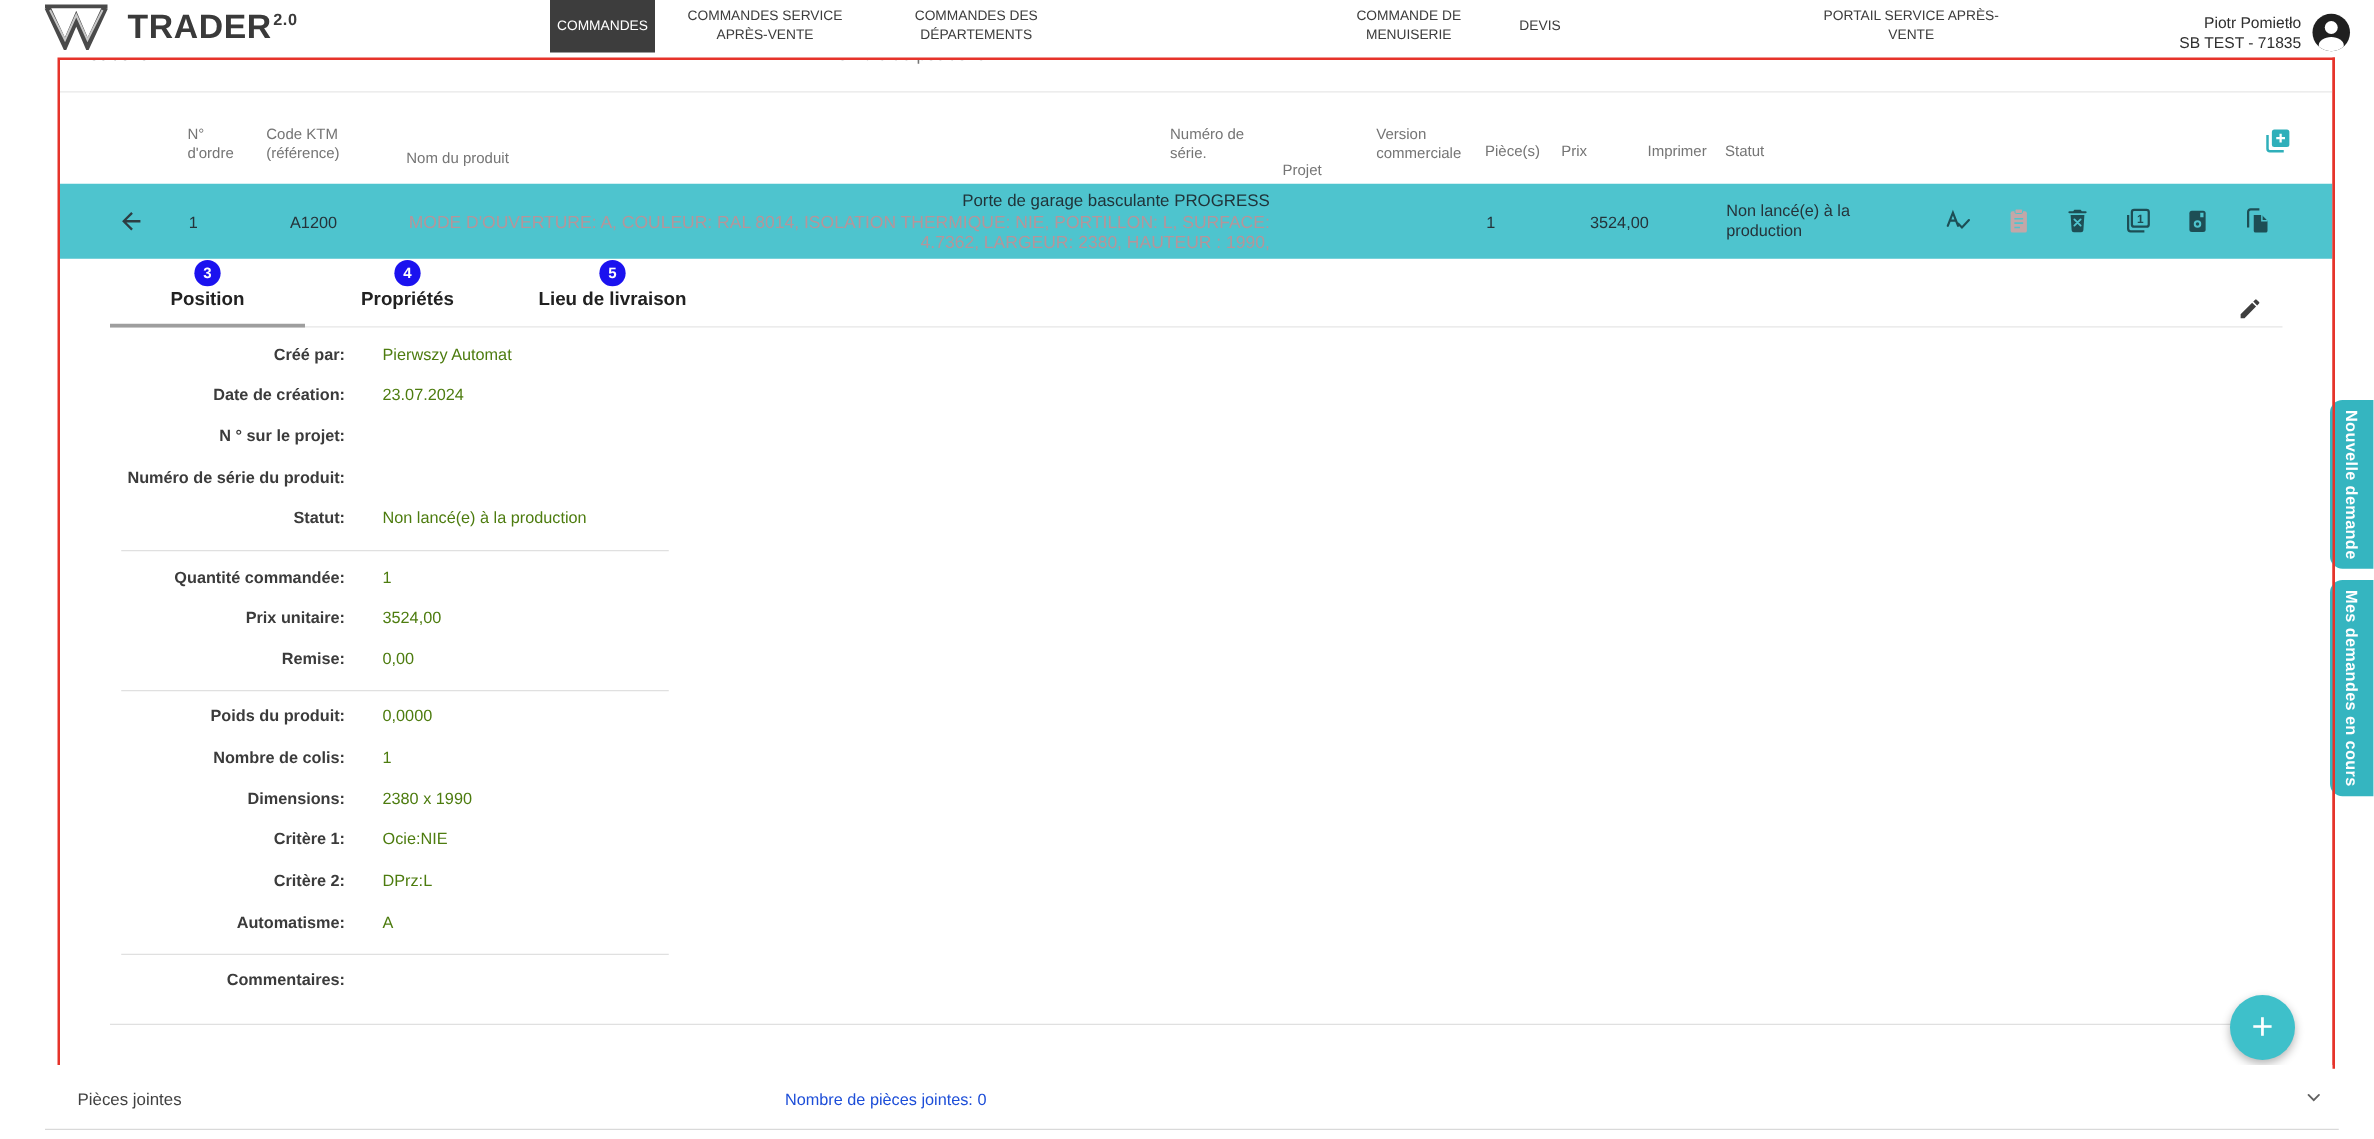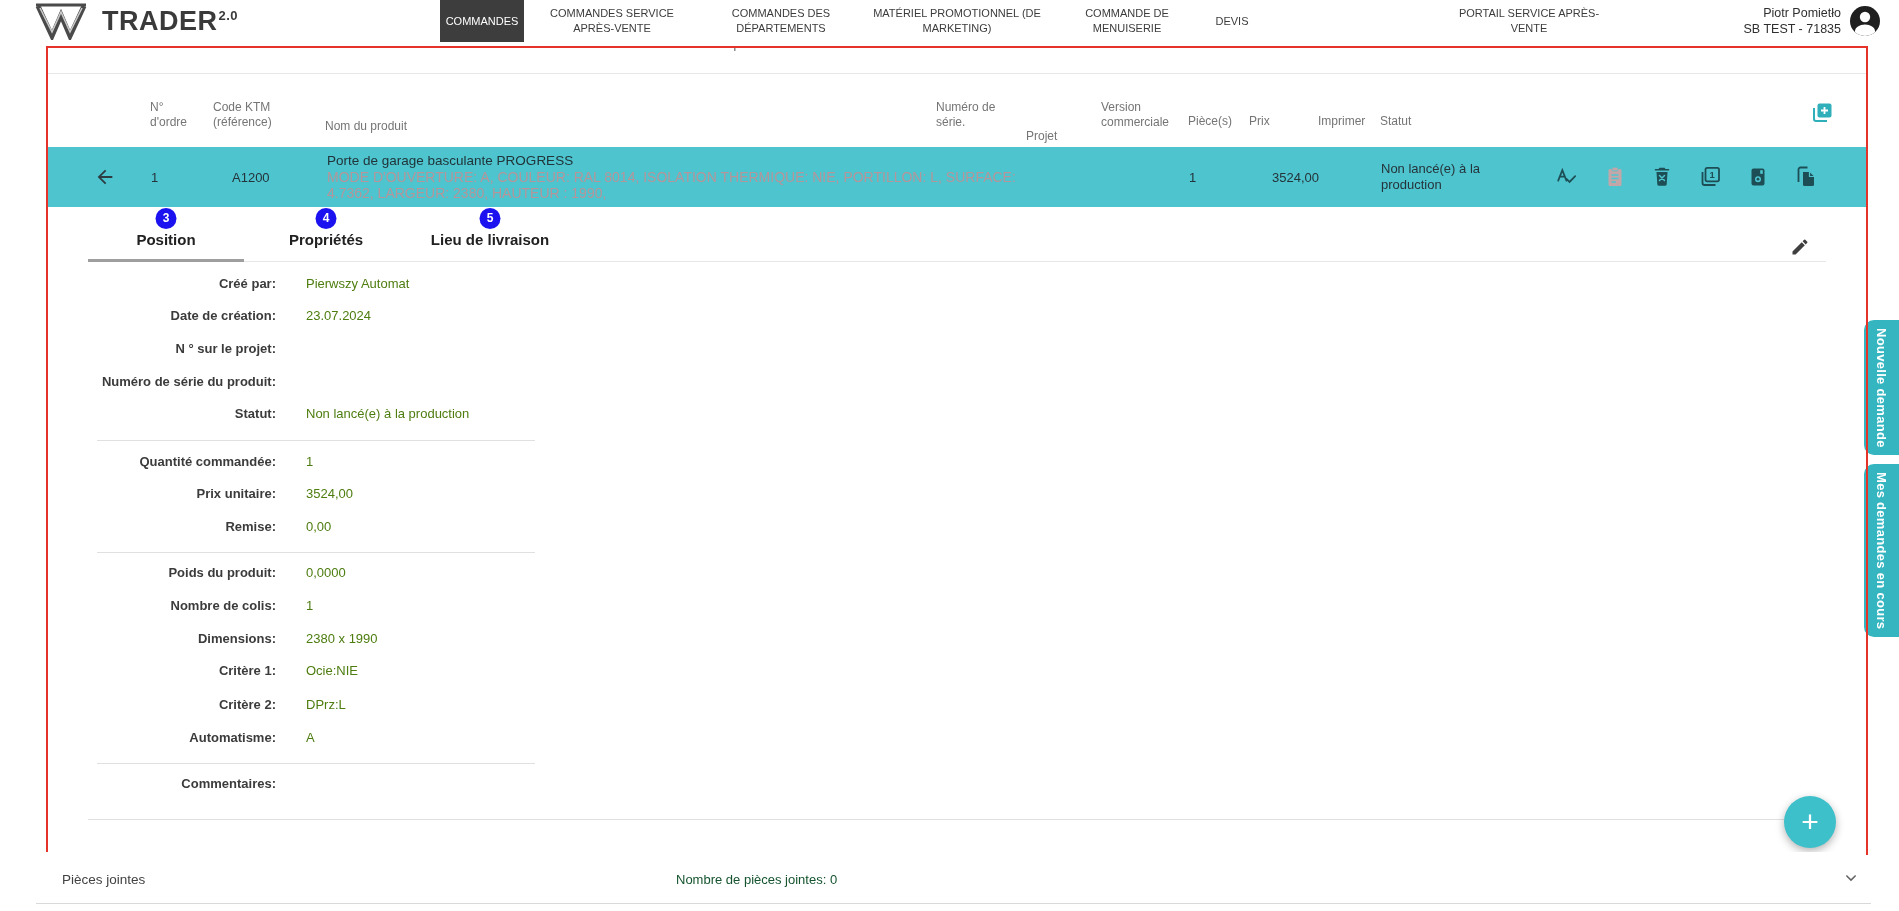--- a/index.html
+++ b/index.html
@@ -21,21 +21,21 @@
   .abs{position:absolute;}
 
   
   .topbar{position:absolute;left:0;top:0;width:1899px;height:42px;background:#fff;z-index:3;}
   .logo{position:absolute;left:34px;top:2px;display:flex;align-items:center;gap:14px;cursor:pointer;}
   .brand{font-size:27px;font-weight:800;color:#3a3a3a;letter-spacing:.5px;}
   .brand sup{font-size:13px;font-weight:800;margin-left:1px;}
   .nav-item{position:absolute;top:0;height:42px;display:flex;align-items:center;justify-content:center;
             text-align:center;font-size:11px;font-weight:500;color:#3c3c3c;line-height:1.35;cursor:pointer;}
   .nav-item.active{background:#3d3d3d;color:#fff;}
-  .userbox{position:absolute;right:18px;top:0;height:42px;display:flex;align-items:center;gap:8px;cursor:pointer;}
+  .userbox{position:absolute;right:18px;top:0;height:42px;display:flex;align-items:flex-end;gap:8px;cursor:pointer;}
   .usertxt{text-align:right;font-size:12.5px;font-weight:500;line-height:1.3;color:#2f2f2f;}
 
   
   .panel{position:absolute;left:46px;top:46px;width:1822px;height:809px;border:2px solid var(--red);
          background:#fff;overflow:hidden;z-index:1;}
   .cut-title{position:absolute;top:-13px;font-size:14px;color:#4a4a4a;}
   .cut-count{position:absolute;top:-13px;font-size:14px;color:#757575;}
   .hline{position:absolute;height:1px;background:#e8e8e8;}
 
   .th{position:absolute;font-size:12px;color:var(--gray);line-height:15px;}
@@ -63,21 +63,21 @@
 
   
   .fab{position:absolute;left:1736px;top:748px;width:52px;height:52px;border-radius:50%;
        background:var(--teal-fab);color:#fff;display:flex;align-items:center;justify-content:center;
        font-size:30px;font-weight:300;box-shadow:0 3px 8px rgba(0,0,0,.3);cursor:pointer;}
 
   
   .attachbar{position:absolute;left:36px;top:852px;width:1835px;height:52px;background:#fff;
              border-bottom:1px solid #d9d9d9;z-index:2;}
   .attach-title{position:absolute;left:26px;top:20px;font-size:13.5px;color:#424242;}
-  .attach-count{position:absolute;left:640px;top:20px;font-size:13px;color:#14532d;}
+  .attach-count{position:absolute;left:592px;top:20px;font-size:13px;color:#1d4ed8;}
   .attach-chevron{position:absolute;left:1805px;top:16px;width:20px;height:20px;cursor:pointer;}
 
   
   .side-tab{position:absolute;left:1864px;width:35px;background:var(--teal-accent);color:#fff;
             border-radius:10px 0 0 10px;display:flex;align-items:center;justify-content:center;
             writing-mode:vertical-rl;font-size:13px;font-weight:700;letter-spacing:.3px;cursor:pointer;z-index:4;}
   .red-overlay{position:absolute;left:1866px;top:46px;width:2px;height:809px;background:var(--red);z-index:5;}
 
   svg{display:block;}
 </style>
@@ -94,21 +94,20 @@
           <path d="M4 4 L18 34 L27 13 L36 34 L50 4" stroke="#4a4a4a" stroke-width="5" fill="none" stroke-linejoin="miter"></path>
           <path d="M6 6 L18 30 L27 10 L36 30 L48 6" stroke="#c9c9c9" stroke-width="1.6" fill="none"></path>
         </svg>
       </span>
       <span class="brand"><span>TRADER</span><sup>2.0</sup></span>
     </div>
 
     <div class="nav-item active" style="left:440px;width:84px;">COMMANDES</div>
     <div class="nav-item" style="left:547px;width:130px;">COMMANDES SERVICE APRÈS-VENTE</div>
     <div class="nav-item" style="left:701px;width:160px;">COMMANDES DES DÉPARTEMENTS</div>
-    <div class="nav-item" style="left:872px;width:170px;">MATÉRIEL PROMOTIONNEL (DE MARKETING)</div>
     <div class="nav-item" style="left:1062px;width:130px;">COMMANDE DE MENUISERIE</div>
     <div class="nav-item" style="left:1202px;width:60px;">DEVIS</div>
     <div class="nav-item" style="left:1449px;width:160px;">PORTAIL SERVICE APRÈS-VENTE</div>
 
     <div class="userbox">
       <div class="usertxt">
         <div>Piotr Pomietło</div>
         <div>SB TEST - 71835</div>
       </div>
       <span>
@@ -177,21 +176,21 @@
     </div>
 
     <div class="trow">
       <div class="icon-btn" style="left:46px;">
         <svg width="22" height="22" viewBox="0 0 24 24">
           <path d="M20 11H7.83l5.59-5.59L12 4l-8 8 8 8 1.41-1.41L7.83 13H20v-2z" fill="#2d3d42"></path>
         </svg>
       </div>
       <div class="cell" style="left:103px;top:23px;">1</div>
       <div class="cell" style="left:184px;top:23px;">A1200</div>
-      <div class="abs" style="left:279px;top:5px;">
+      <div class="abs" style="left:279px;top:5px;text-align:right;">
         <div class="pname">Porte de garage basculante PROGRESS</div>
         <div class="pdesc">MODE D'OUVERTURE: A, COULEUR: RAL 8014, ISOLATION THERMIQUE: NIE, PORTILLON: L, SURFACE:</div>
         <div class="pdesc">4.7362, LARGEUR: 2380, HAUTEUR : 1990,</div>
       </div>
       <div class="cell" style="left:1141px;top:23px;">1</div>
       <div class="cell" style="left:1224px;top:23px;">3524,00</div>
       <div class="cell status-cell" style="left:1333px;top:14px;">Non lancé(e) à la production</div>
 
       <div class="icon-btn" style="left:1507px;">
         <svg width="22" height="22" viewBox="0 0 24 24">

